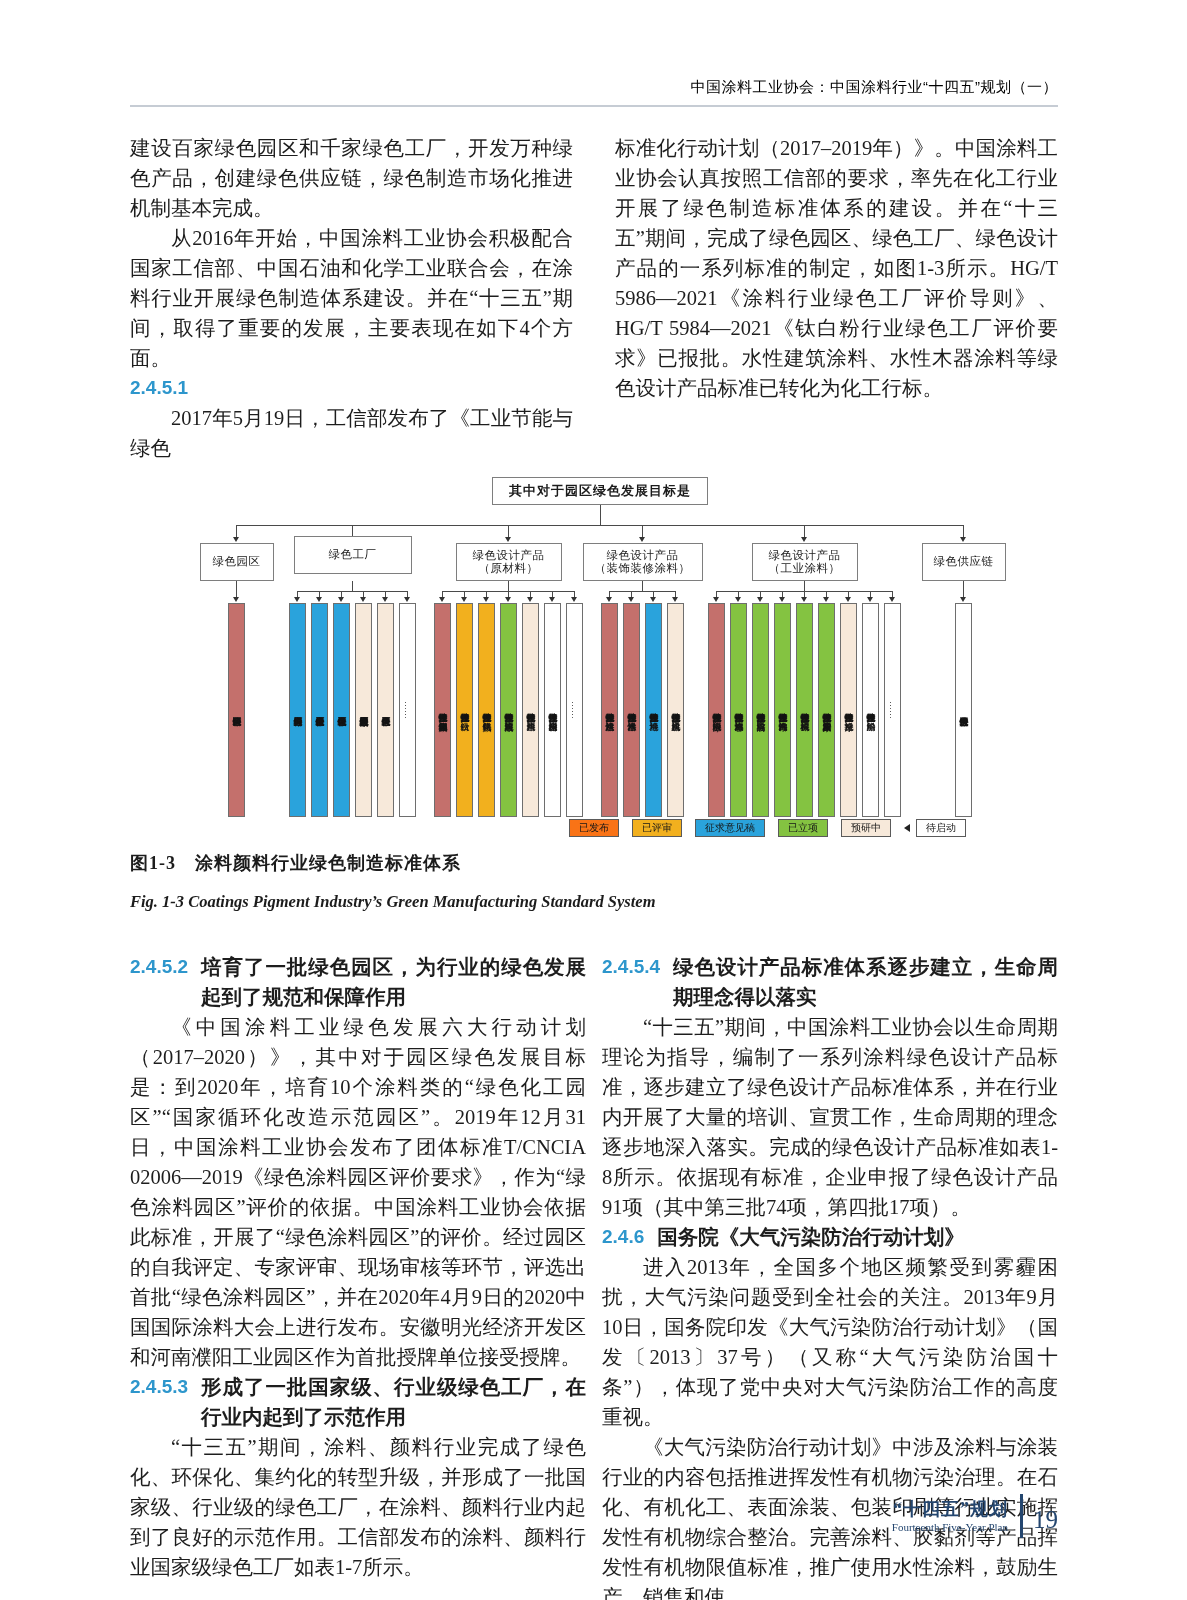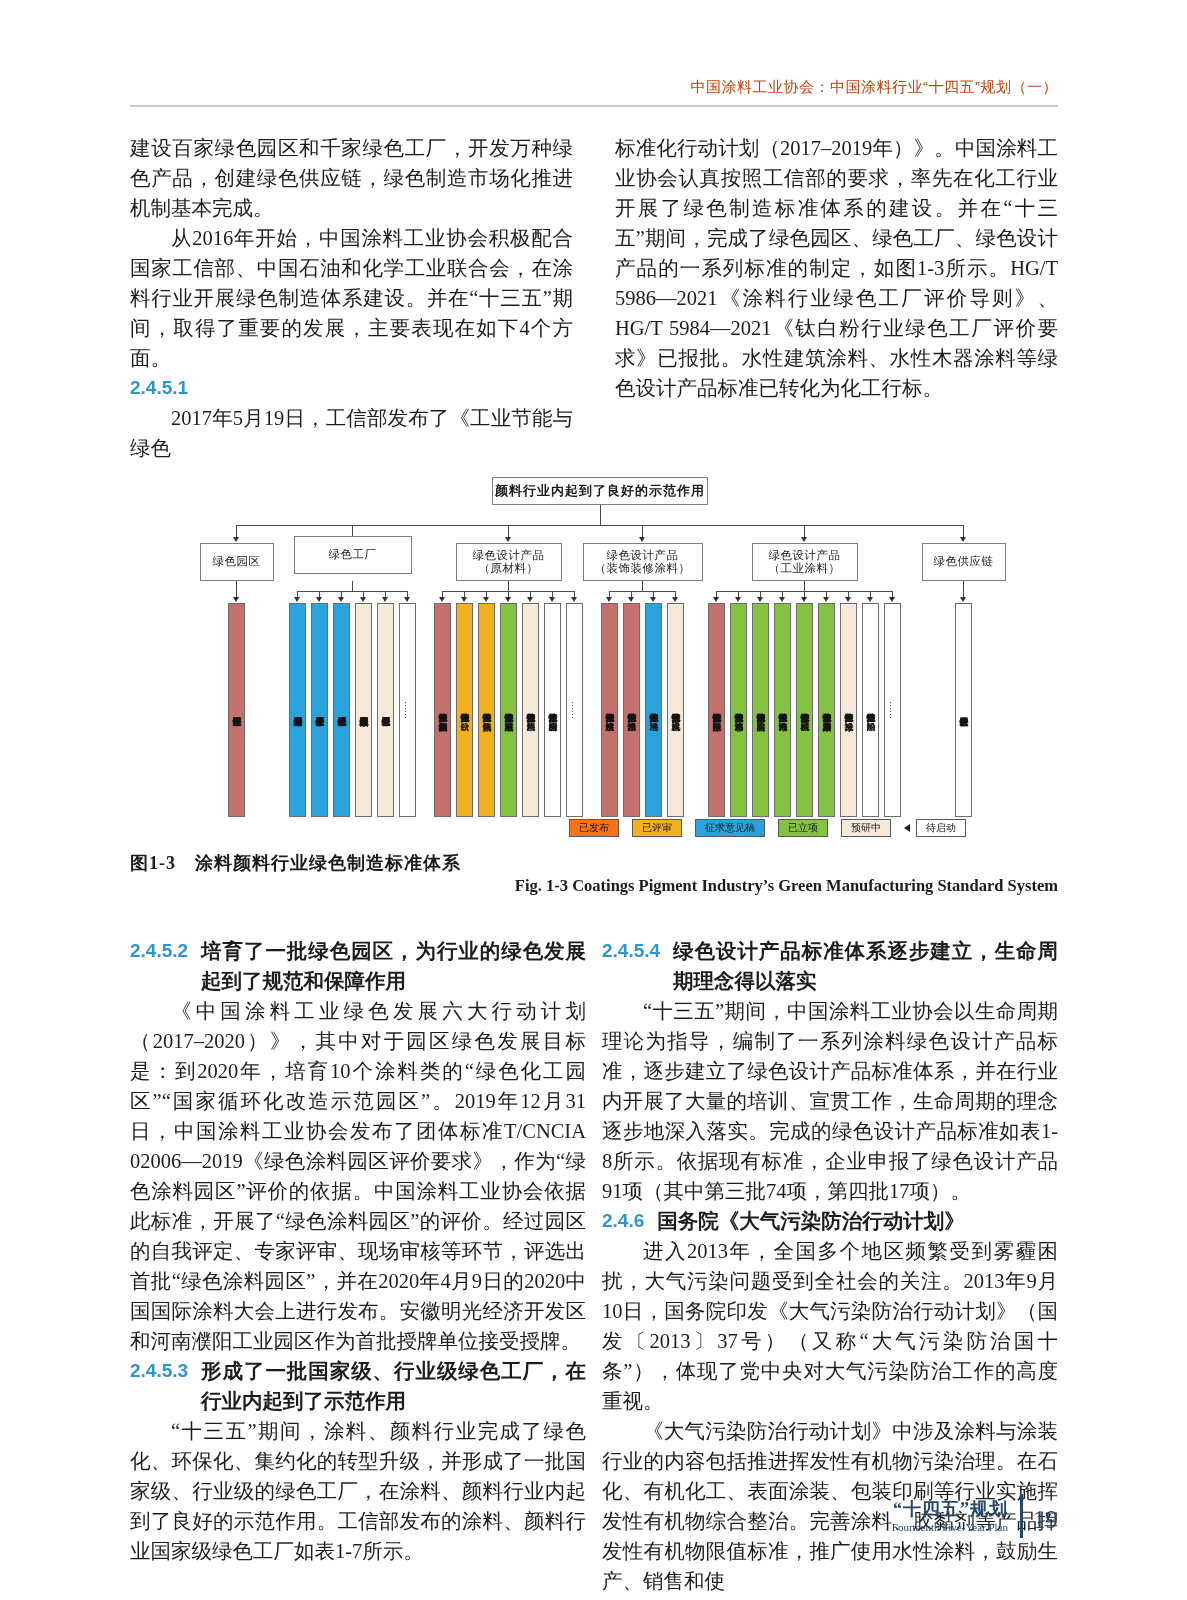--- a/index.html
+++ b/index.html
@@ -5,21 +5,21 @@
   * { margin:0; padding:0; box-sizing:border-box; }
   html,body { background:#ffffff; }
   .page {
     width:1187px; height:1600px; position:relative; background:#ffffff;
     font-family:"Liberation Serif","DejaVu Serif",serif; color:#1c1c1c; overflow:hidden;
   }
   .content { width:928px; margin-left:130px; }
 
   
   .header { padding-top:78px; padding-bottom:8px; border-bottom:2px solid #c6ccd4; text-align:right; }
-  .header-title { font-family:"Liberation Sans","DejaVu Sans",sans-serif; font-size:15px; color:#c2410c; letter-spacing:0.5px; }
+  .header-title { font-family:"Liberation Sans","DejaVu Sans",sans-serif; font-size:15px; color:#000000; letter-spacing:0.5px; }
 
   
   .columns { display:flex; gap:16px; }
   .top-columns { margin-top:26px;gap:42px; }
   .bottom-columns { margin-top:40px; }
   .col { width:456px; font-size:20.5px; line-height:30px; text-align:justify; color:#1d1d1d; }
   .col p { margin:0; }
   p.indent { text-indent:2em; }
   .sec { display:flex; align-items:flex-start; }
   .sec-num { font-family:"Liberation Sans","DejaVu Sans",sans-serif; font-weight:bold; color:#2d96cc; font-size:19px; line-height:30px; margin-right:13px; white-space:nowrap; }
@@ -34,21 +34,21 @@
   .fline { position:absolute; background:#4a4a4a; }
   .farrow { position:absolute; width:0; height:0; border-left:3.5px solid transparent; border-right:3.5px solid transparent; border-top:5px solid #333; }
   .fbar { position:absolute; border:1px solid #6e6e6e; display:flex; align-items:center; justify-content:center; background:#fff; }
   .fbar-text { writing-mode:vertical-rl; text-orientation:upright; font-size:9px; line-height:15px; letter-spacing:0; color:#141414; }
   .fbar-text.ellipsis { text-orientation:mixed; color:#333; }
   .flegend { position:absolute; display:flex; align-items:center; gap:13px; }
   .flegend-item { border:1px solid #5a5a5a; font-size:10px; line-height:12px; padding:2px 9px; white-space:nowrap; color:#161616; }
   .fleg-arrow { width:0; height:0; border-top:4px solid transparent; border-bottom:4px solid transparent; border-right:6px solid #222; margin-right:-7px; }
 
   .caption-cn { text-align:left; font-size:18px; font-weight:bold; margin-top:8px; letter-spacing:1px; }
-  .caption-en { text-align:right; font-size:16.5px; font-weight:bold; margin-top:1px; font-family:"Liberation Serif","DejaVu Serif",serif; }
+  .caption-en { text-align:left; font-size:16.5px; font-weight:bold; margin-top:17px; font-family:"Liberation Serif","DejaVu Serif",serif;font-style:italic; }
 
   
   .footer { position:absolute; right:129px; top:1494px; display:flex; align-items:center; }
   .footer-text { text-align:right; color:#24466f; }
   .footer-cn { font-size:18px; font-weight:bold; letter-spacing:1px; line-height:22px; }
   .footer-en { font-size:11px; line-height:15px; }
   .footer-sep { width:3px; height:44px; background:#24466f; margin:0 10px 0 12px; }
   .footer-page { font-size:25px; color:#24466f; padding-top:8px; }
 </style>
 </head>
@@ -70,21 +70,21 @@
         </div>
         <p class="indent">2017年5月19日，工信部发布了《工业节能与绿色</p>
       </div>
       <div class="col">
         <p>标准化行动计划（2017–2019年）》。中国涂料工业协会认真按照工信部的要求，率先在化工行业开展了绿色制造标准体系的建设。并在“十三五”期间，完成了绿色园区、绿色工厂、绿色设计产品的一系列标准的制定，如图1-3所示。HG/T 5986—2021《涂料行业绿色工厂评价导则》、HG/T 5984—2021《钛白粉行业绿色工厂评价要求》已报批。水性建筑涂料、水性木器涂料等绿色设计产品标准已转化为化工行标。</p>
       </div>
     </div>
 
     <div class="figure-wrap">
       <div class="fig-canvas">
-          <div class="fbox froot" style="left: 362px; top: 14px; width: 216px; height: 28px;">颜料行业内起到了良好的示范作用</div>
+          <div class="fbox froot" style="left: 362px; top: 14px; width: 216px; height: 28px;">其中对于园区绿色发展目标是</div>
           <div class="fline" style="left: 469.5px; top: 42px; width: 1px; height: 20px;"></div>
           <div class="fline" style="left: 106.5px; top: 62px; width: 727px; height: 1px;"></div>
           <div class="fline" style="left: 106px; top: 62px; width: 1px; height: 14px;"></div>
           <div class="farrow" style="left: 103px; top: 74px;"></div>
           <div class="fbox fcat" style="left: 69.5px; top: 80px; width: 74px; height: 38px;">
             <div>绿色园区</div>
           </div>
           <div class="fline" style="left: 106px; top: 118px; width: 1px; height: 17px;"></div>
           <div class="farrow" style="left: 103px; top: 134px;"></div>
           <div class="fbar" style="left: 98px; top: 140px; width: 17px; height: 214px; background: rgb(196, 112, 108);">

